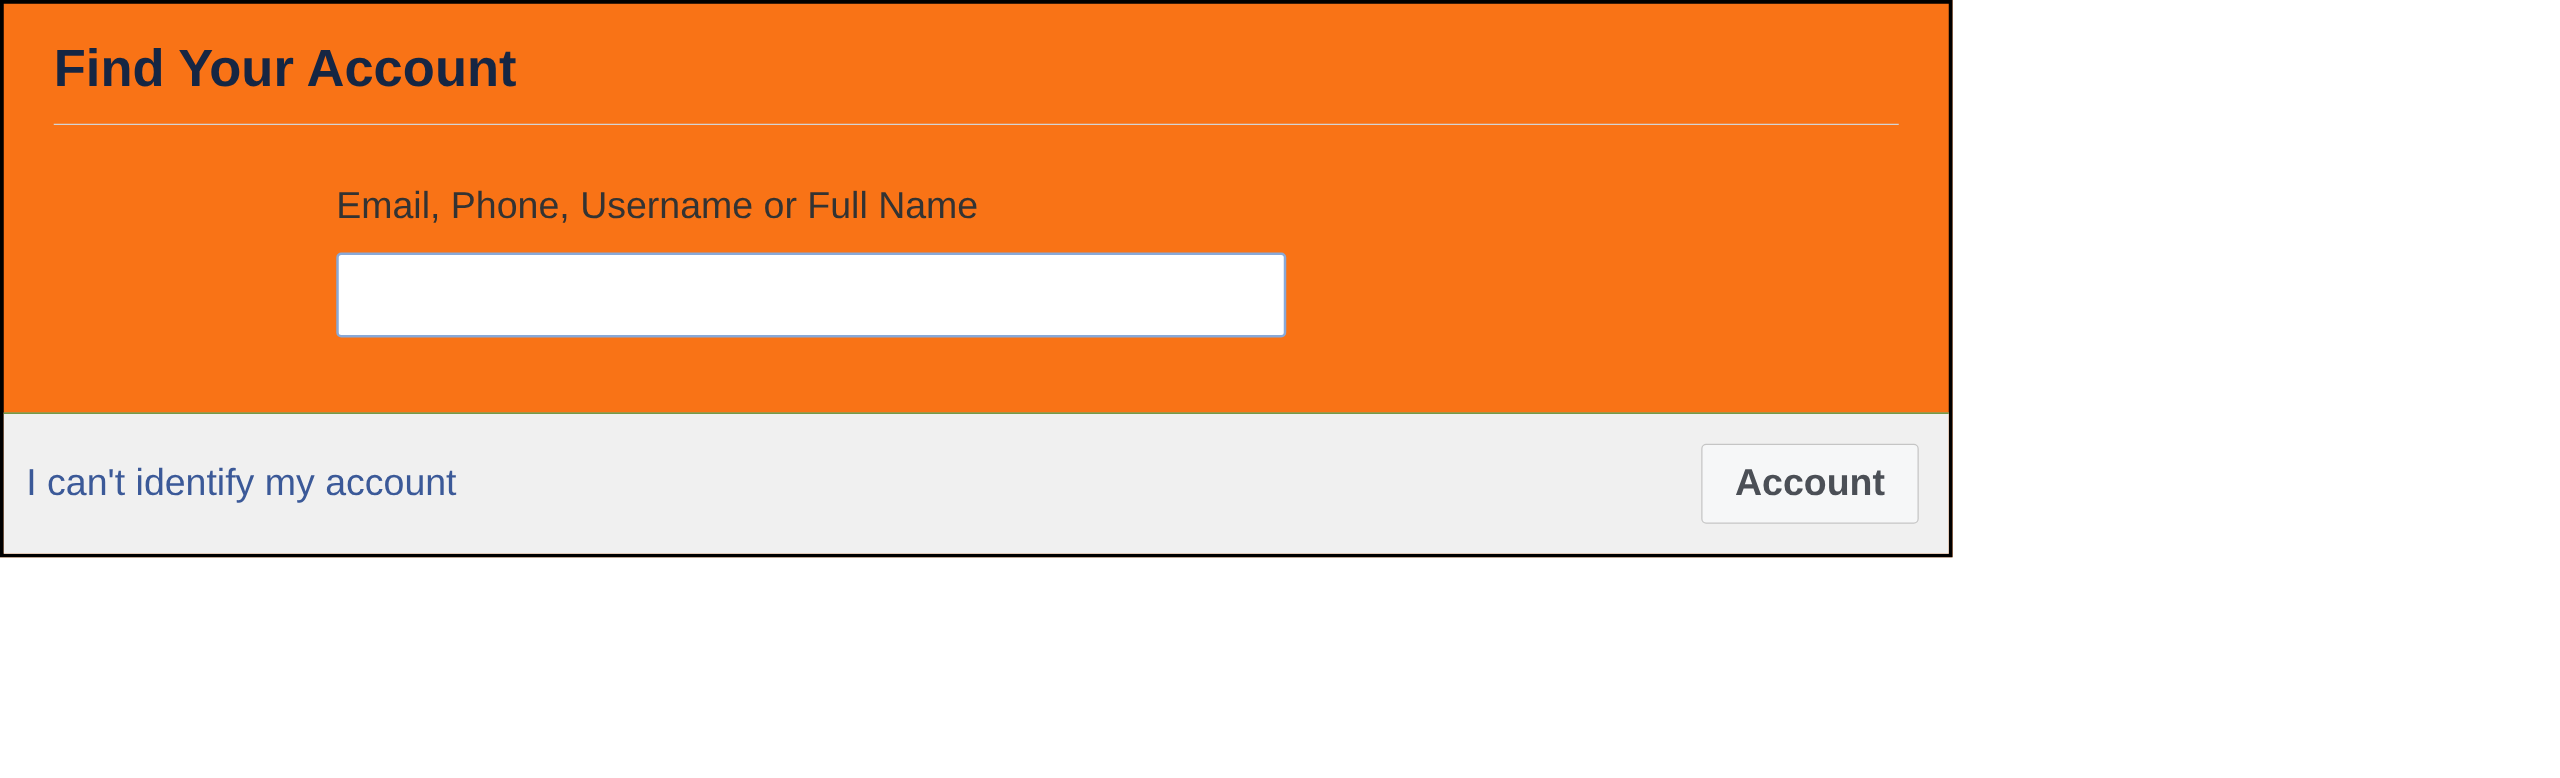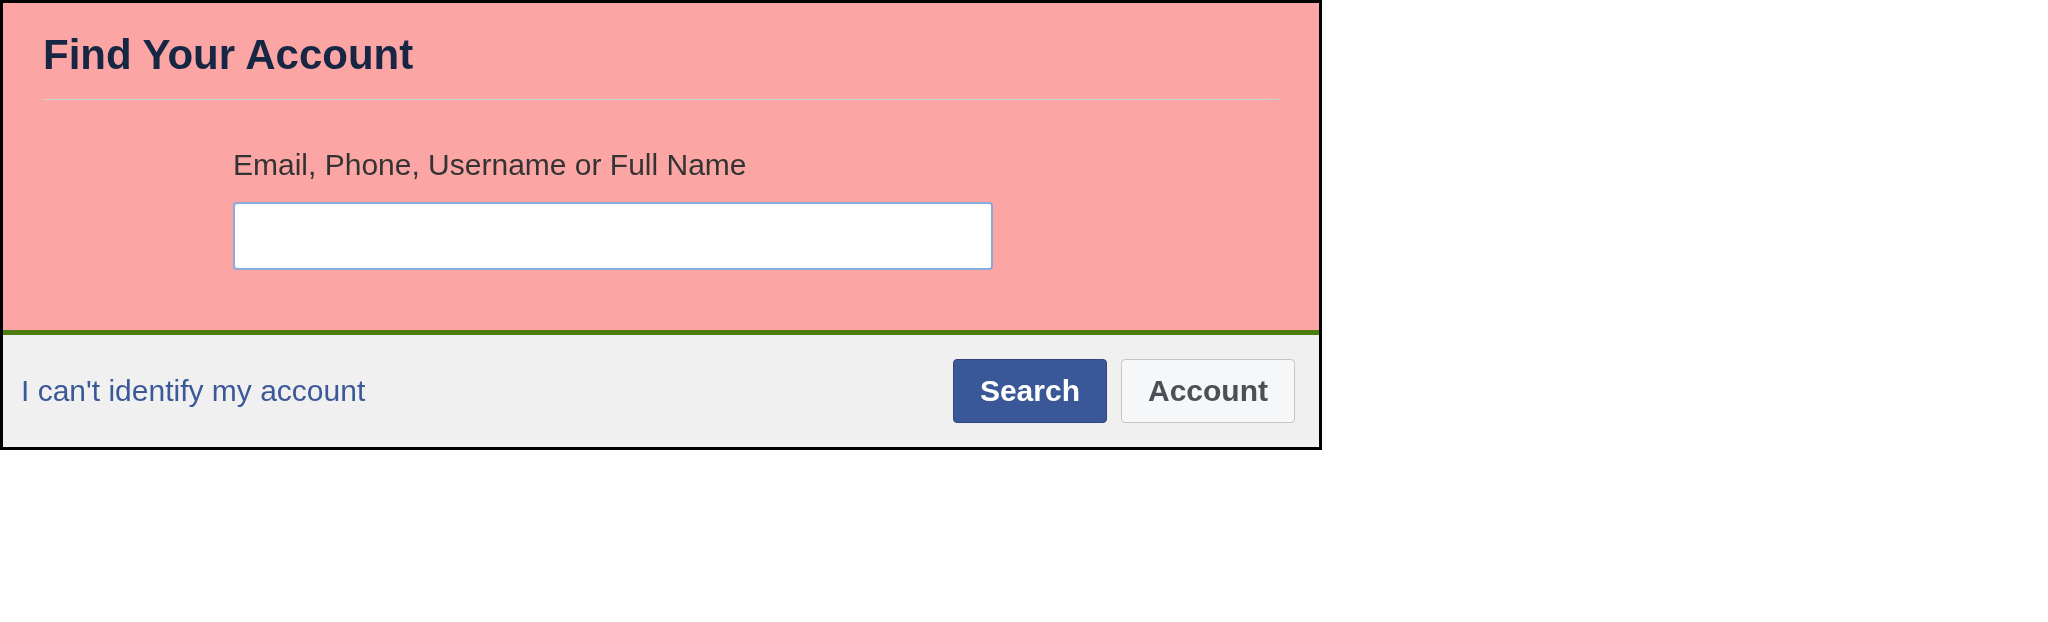--- a/index.html
+++ b/index.html
@@ -5,40 +5,41 @@
     * {
       margin: 0;
       padding: 0;
       box-sizing: border-box;
     }
     body {
       font-family: Helvetica, Arial, sans-serif;
       background: #ffffff;
     }
     .dialog {
-      width: 1322px;
+      width: 1562px;
       border: 3px solid #000000;
-      background: #fca5a5;
+      background: #f97316;
       margin: 0;
     }
     .dialog-header {
       padding: 28px 40px 20px 40px;
     }
     .dialog-title {
       font-size: 42px;
       font-weight: bold;
       color: #162643;
     }
     .divider {
       height: 1px;
       background: #d4d4d4;
       margin: 0 40px;
     }
     .dialog-body {
       padding: 48px 40px 60px 230px;
+      margin-left: 36px;
     }
     .field-label {
       font-size: 30px;
       color: #333333;
       margin-bottom: 20px;
       display: block;
     }
     .text-input {
       width: 760px;
       height: 68px;
@@ -47,21 +48,21 @@
       font-size: 28px;
       padding: 0 12px;
       outline: none;
       background: #ffffff;
     }
     .dialog-footer {
       display: flex;
       align-items: center;
       justify-content: space-between;
       background: #f0f0f0;
-      border-top: 5px solid #4d7c0f;
+      border-top: 1px solid #4d7c0f;
       padding: 24px 24px 24px 18px;
     }
     .help-link {
       font-size: 30px;
       color: #3b5998;
       text-decoration: none;
       cursor: pointer;
     }
     .footer-buttons {
       display: flex;
@@ -94,17 +95,16 @@
     <h1 class="dialog-title">Find Your Account</h1>
   </div>
   <div class="divider"></div>
   <div class="dialog-body">
     <label class="field-label">Email, Phone, Username or Full Name</label>
     <input type="text" class="text-input" value="" style="">
   </div>
   <div class="dialog-footer">
     <a class="help-link">I can't identify my account</a>
     <div class="footer-buttons">
-      <button class="btn btn-primary">Search</button>
       <button class="btn btn-secondary">Account</button>
     </div>
   </div>
 </div>
 
 </body></html>

